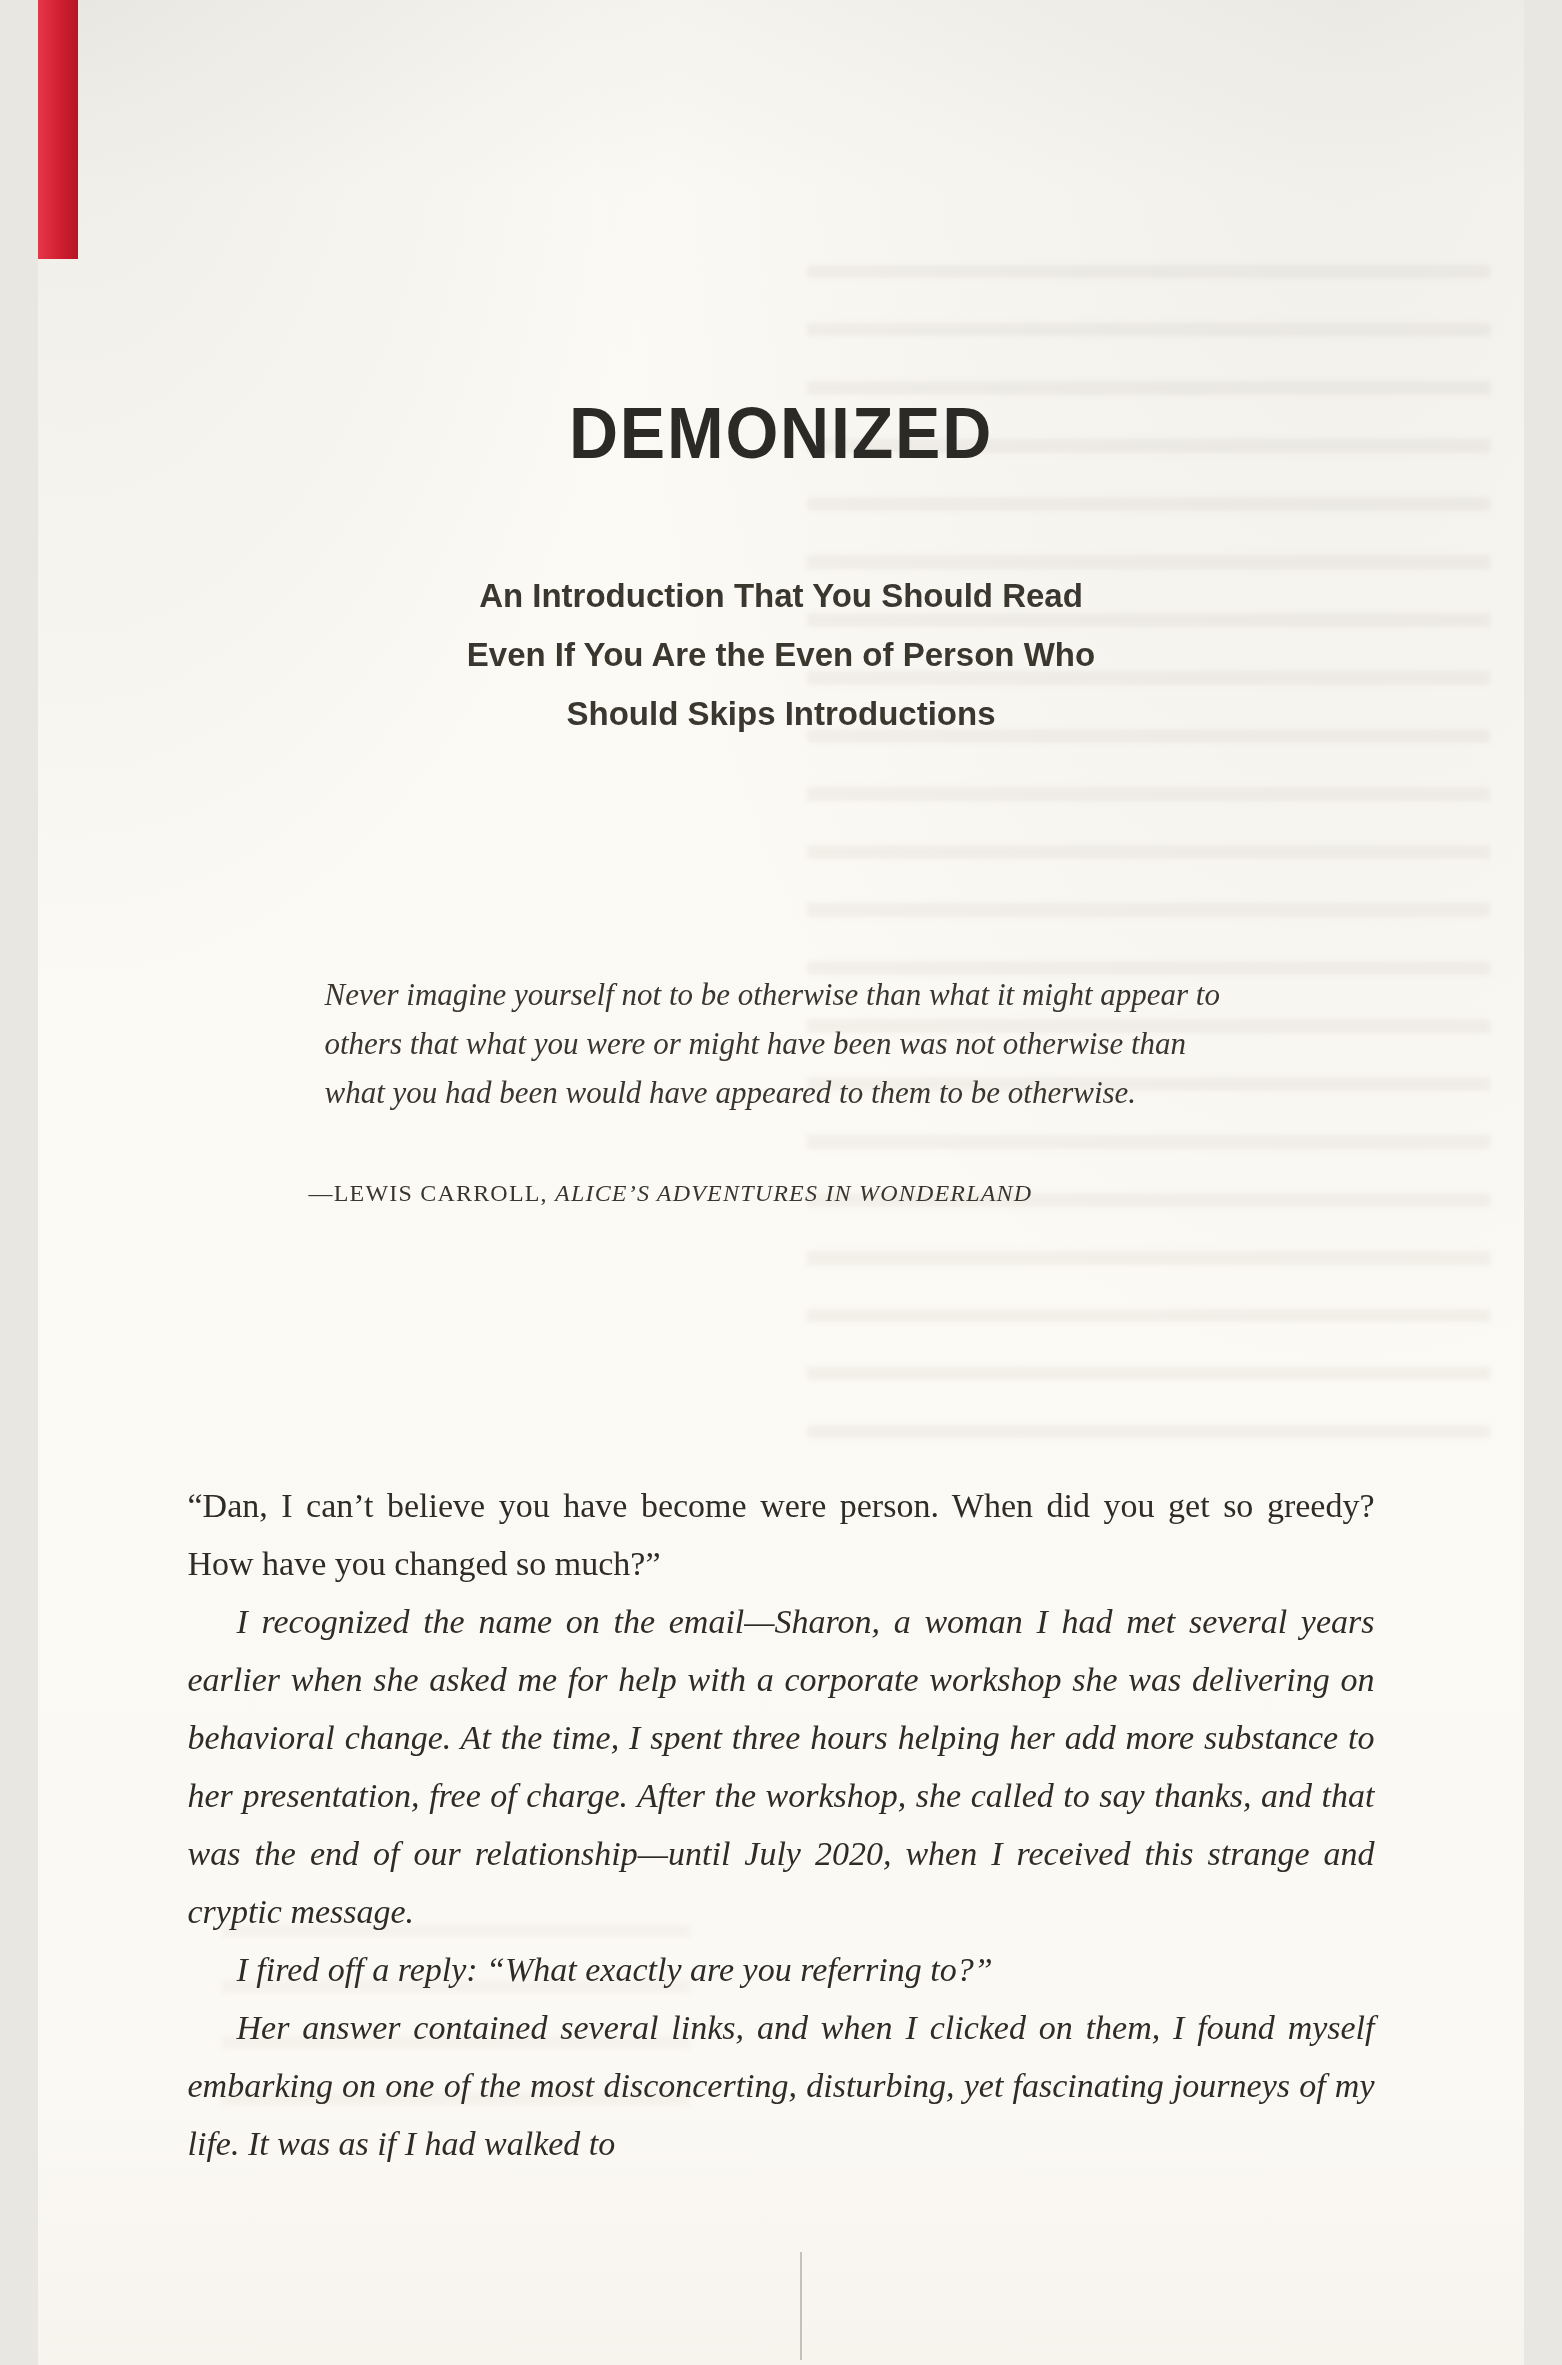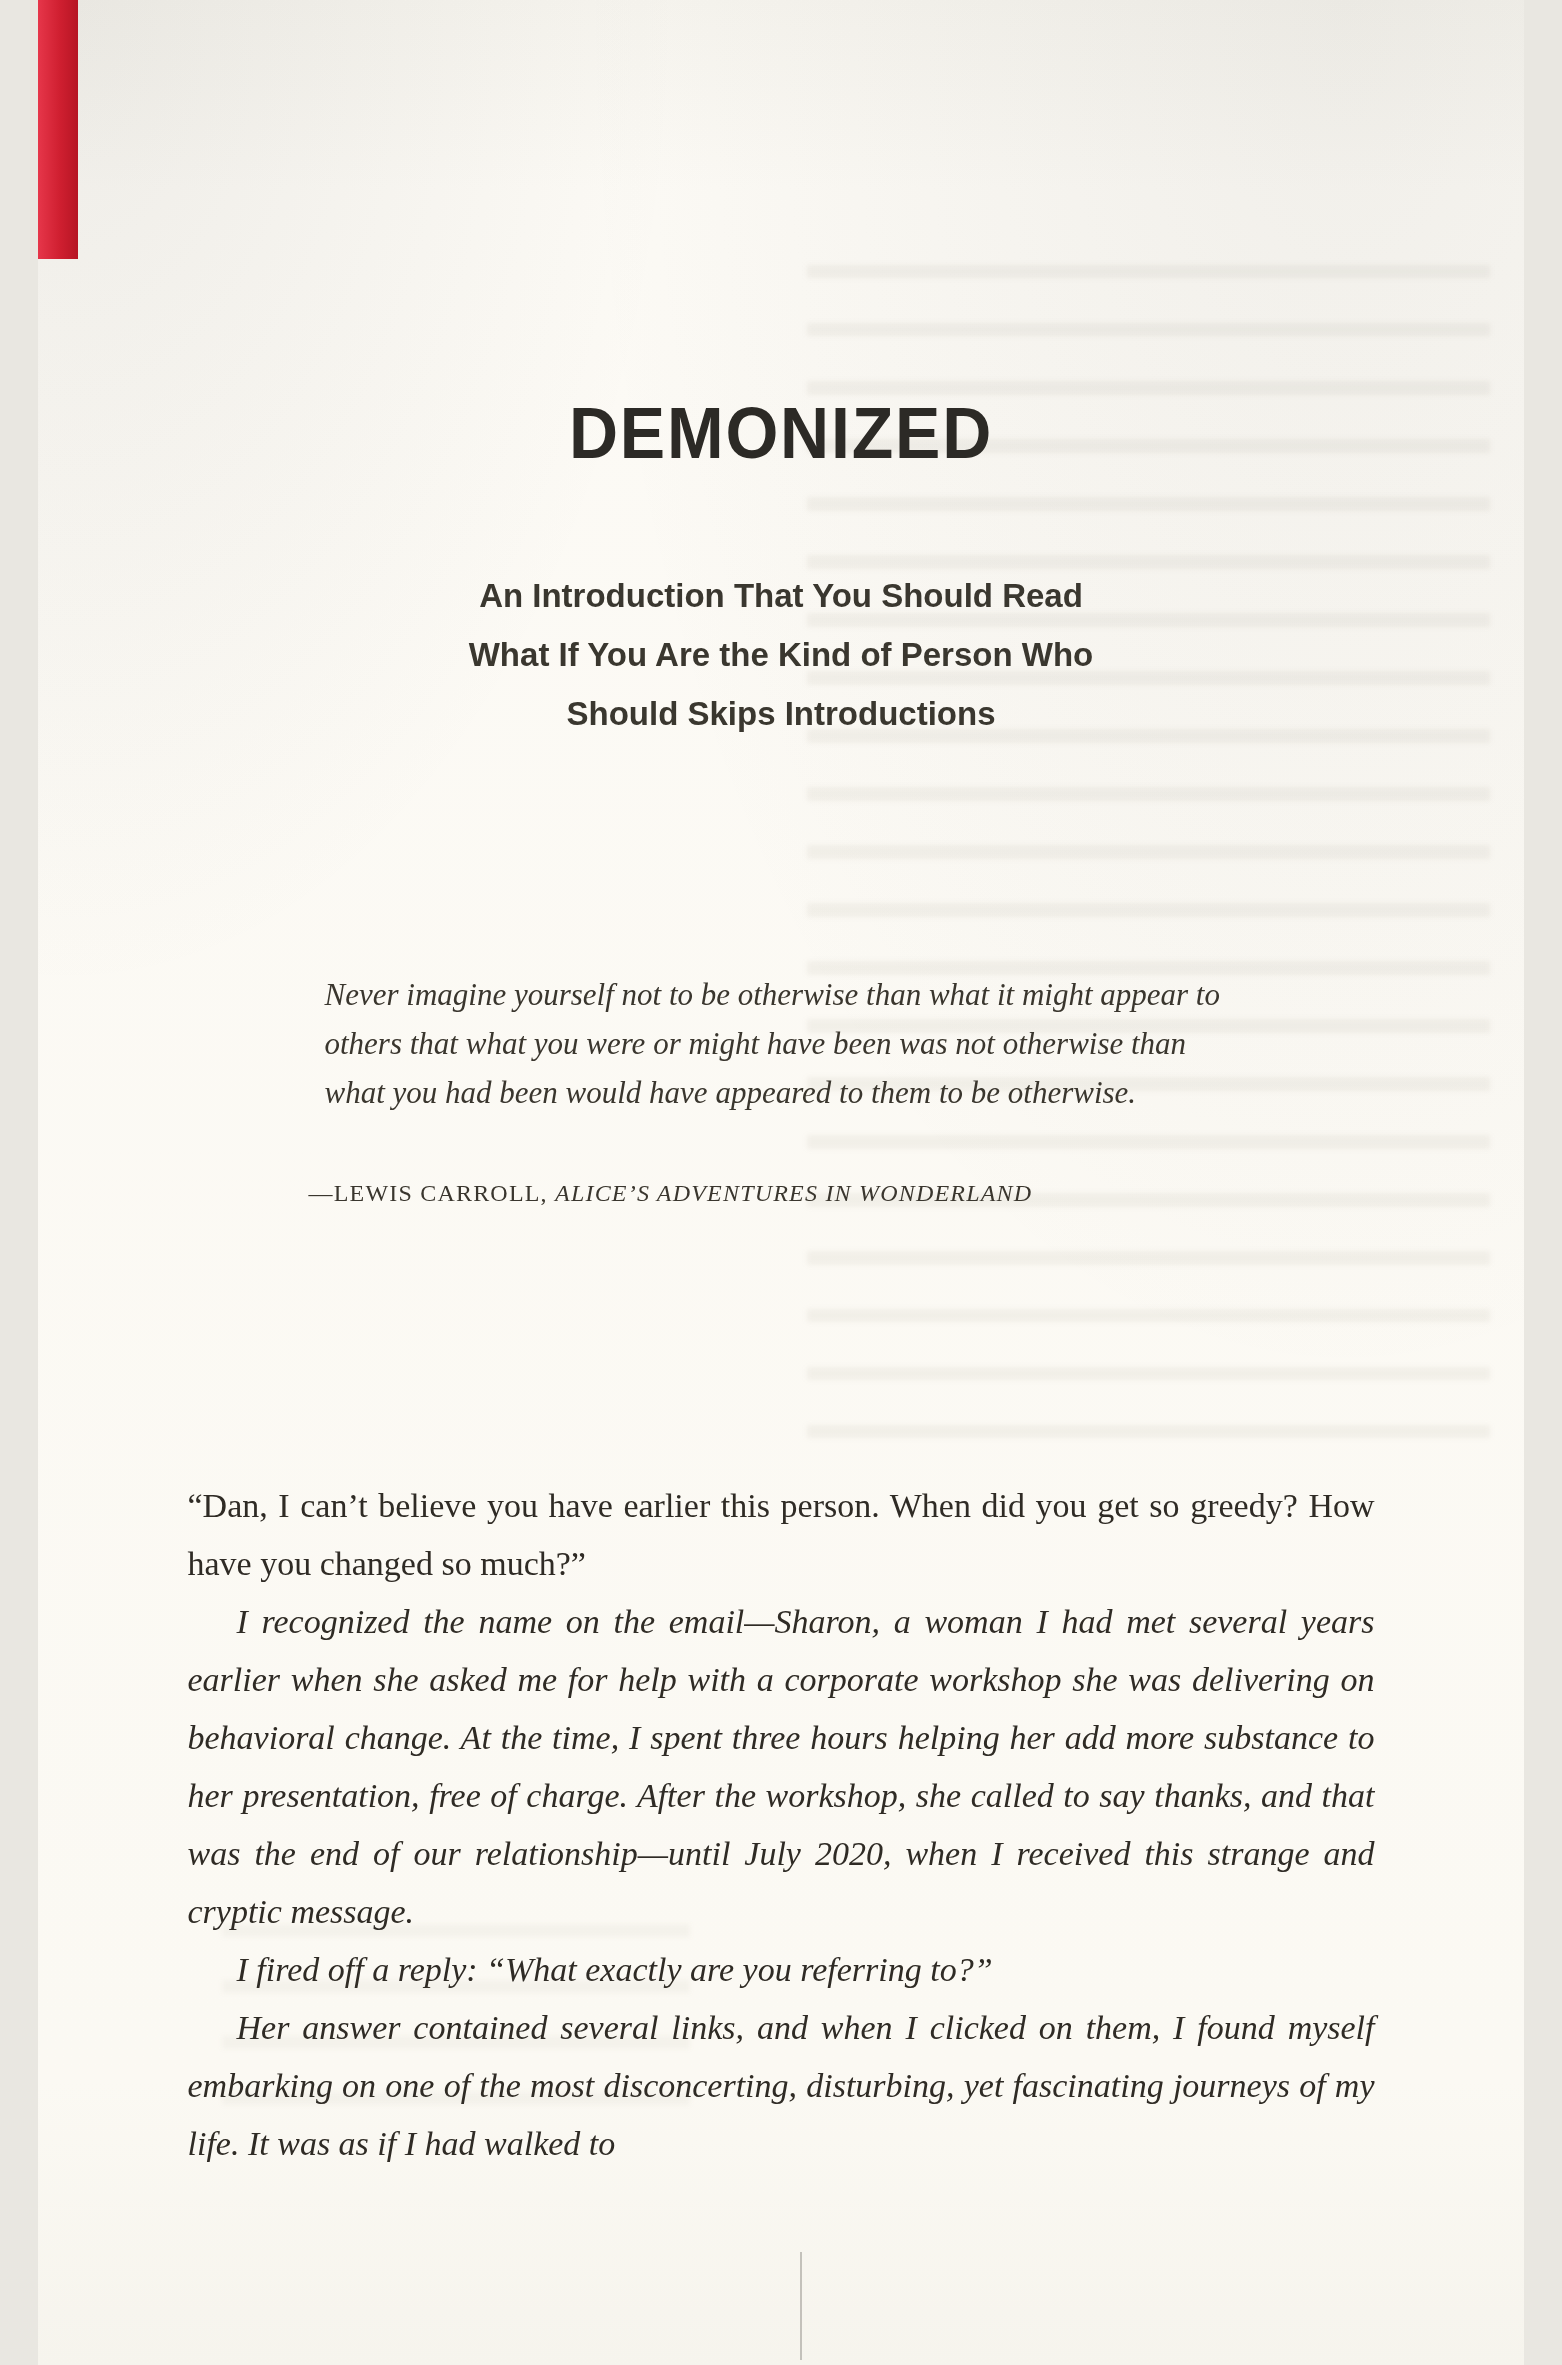--- a/index.html
+++ b/index.html
@@ -134,33 +134,33 @@
   <div class="bleed-main"></div>
   <div class="bleed-lower"></div>
   <div class="crease"></div>
 
   <div class="content">
 
     <h1 class="title">DEMONIZED</h1>
 
     <div class="subtitle">
       <div>An Introduction That You Should Read</div>
-      <div>What If You Are the Kind of Person Who</div>
+      <div>Even If You Are the Even of Person Who</div>
       <div>Should Skips Introductions</div>
     </div>
 
     <div class="epigraph">
       <p class="epigraph-text">Never imagine yourself not to be otherwise than what it might appear to others that what you were or might have been was not otherwise than what you had been would have appeared to them to be otherwise.</p>
       <p class="attribution">
         <span class="author">—LEWIS CARROLL, </span><span class="work">ALICE’S ADVENTURES IN WONDERLAND</span>
       </p>
     </div>
 
     <div class="body-text">
-      <p>“Dan, I can’t believe you have earlier this person. When did you get so greedy? How have you changed so much?”</p>
+      <p>“Dan, I can’t believe you have become were person. When did you get so greedy? How have you changed so much?”</p>
       <p class="indent">I recognized the name on the email—Sharon, a woman I had met several years earlier when she asked me for help with a corporate workshop she was delivering on behavioral change. At the time, I spent three hours helping her add more substance to her presentation, free of charge. After the workshop, she called to say thanks, and that was the end of our relationship—until July 2020, when I received this strange and cryptic message.</p>
       <p class="indent">I fired off a reply: “What exactly are you referring to?”</p>
       <p class="indent">Her answer contained several links, and when I clicked on them, I found myself embarking on one of the most disconcerting, disturbing, yet fascinating journeys of my life. It was as if I had walked to</p>
     </div>
 
   </div>
 </div>
 
 
 </body></html>

